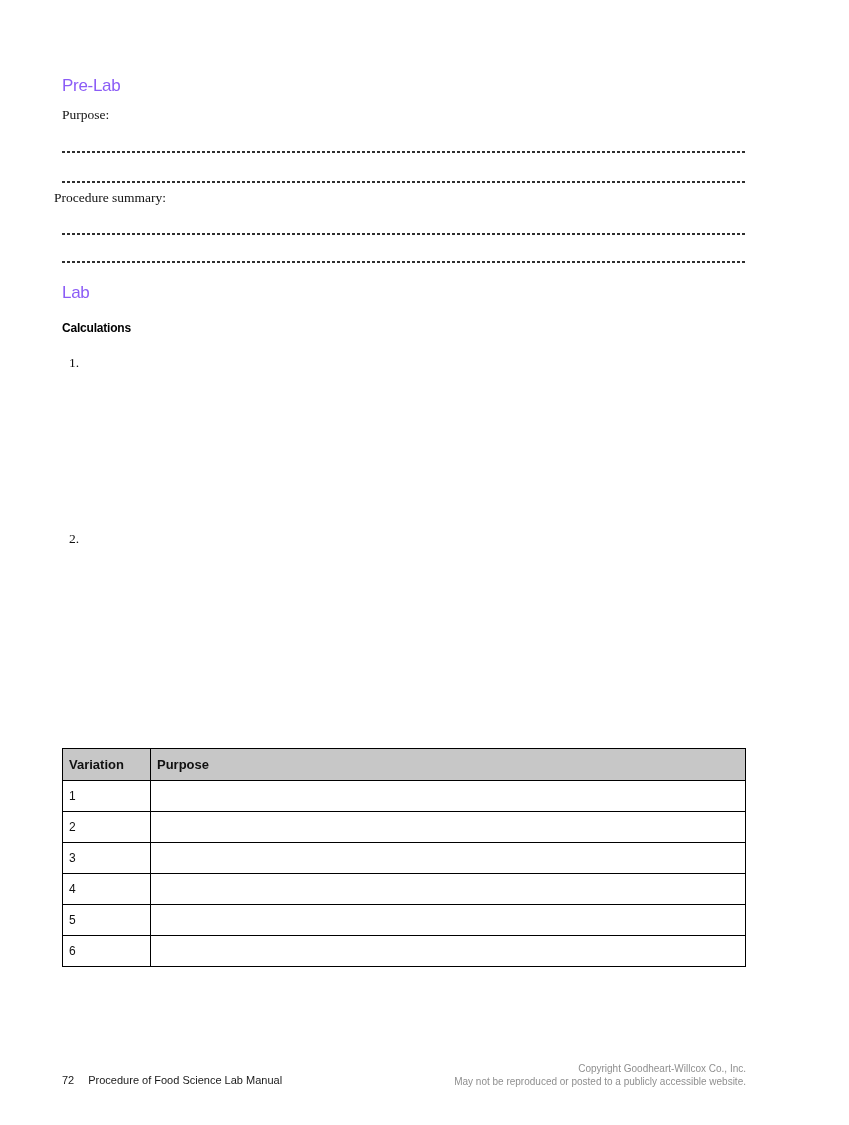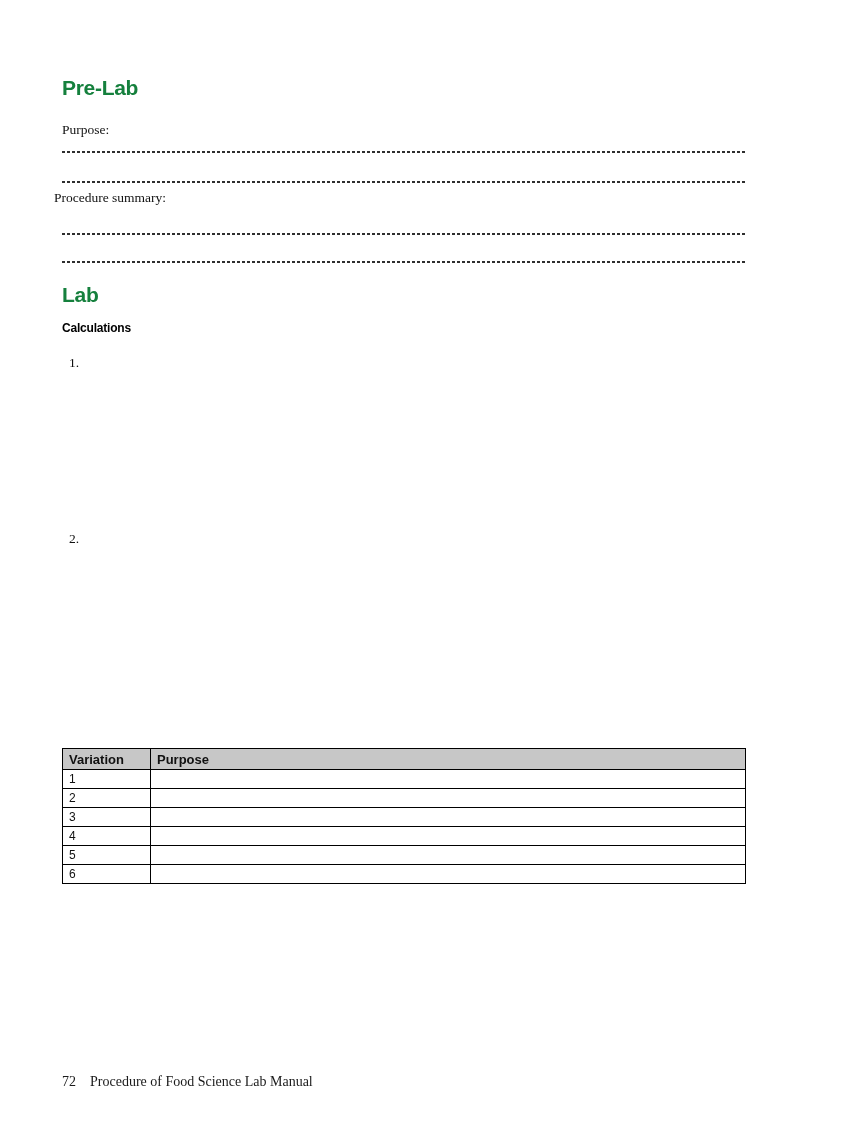--- a/index.html
+++ b/index.html
@@ -11,24 +11,24 @@
     margin: 0 auto;
     background: #ffffff;
     font-family: "Liberation Serif", serif;
     color: #111111;
     overflow: hidden;
   }
   .abs { position: absolute; }
 
   .h-big {
     font-family: "Liberation Sans", sans-serif;
-    font-weight: bold;
-    font-size: 21px;
+    font-weight: normal;
+    font-size: 17px;
     letter-spacing: -0.3px;
-    color: #15803d;
+    color: #8b5cf6;
   }
   .h-sub {
     font-family: "Liberation Sans", sans-serif;
     font-weight: bold;
     font-size: 12px;
     letter-spacing: -0.2px;
     color: #000;
   }
   .body-text {
     font-size: 13.5px;
@@ -61,61 +61,61 @@
   }
 
   table.data-table {
     border-collapse: collapse;
     width: 684px;
     font-family: "Liberation Sans", sans-serif;
   }
   table.data-table th,
   table.data-table td {
     border: 1px solid #000;
-    padding: 2px 6px;
+    padding: 8px 6px;
     text-align: left;
     vertical-align: middle;
   }
   table.data-table th {
     background: #c7c7c7;
     font-weight: bold;
     font-size: 13px;
     height: 21px;
   }
   table.data-table td {
     font-size: 12px;
     height: 19px;
     background: #fff;
   }
   .col-variation { width: 88px; }
 
   .footer-left {
-    font-family: Liberation Serif, serif;
-    font-size: 14px;
+    font-family: Liberation Sans, sans-serif;
+    font-size: 11px;
     color: #1a1a1a;
     display: flex;
     align-items: baseline;
   }
   .footer-left .pagenum { margin-right: 14px; }
   .footer-right {
     font-family: "Liberation Sans", sans-serif;
     font-size: 10px;
     color: #8f8f8f;
     text-align: right;
     line-height: 13px;
   }
 </style>
 </head>
 <body>
 
 <div class="page">
 
   <div class="abs h-big" style="left:62px; top:76px;">Pre-Lab</div>
 
-  <div class="abs body-text" style="left:62px; top:107px;margin-top:15px;">Purpose:</div>
+  <div class="abs body-text" style="left:62px; top:107px;">Purpose:</div>
 
   <div class="fill-line" style="left:62px; top:151px;"></div>
   <div class="fill-line" style="left:62px; top:181px;"></div>
 
   <div class="abs body-text" style="left:54px; top:190px;">Procedure summary:</div>
 
   <div class="fill-line" style="left:62px; top:233px;"></div>
   <div class="fill-line" style="left:62px; top:261px;"></div>
 
   <div class="abs h-big" style="left:62px; top:283px;">Lab</div>
@@ -165,14 +165,18 @@
         <td></td>
       </tr>
     </tbody>
   </table>
 
   <div class="abs footer-left" style="left:62px; top:1074px;">
     <span class="pagenum">72</span>
     <span>Procedure of Food Science Lab Manual</span>
   </div>
 
+  <div class="abs footer-right" style="right:103px; top:1062px;">
+    <div>Copyright Goodheart-Willcox Co., Inc.</div>
+    <div>May not be reproduced or posted to a publicly accessible website.</div>
+  </div>
 
 </div>
 
 </body></html>

